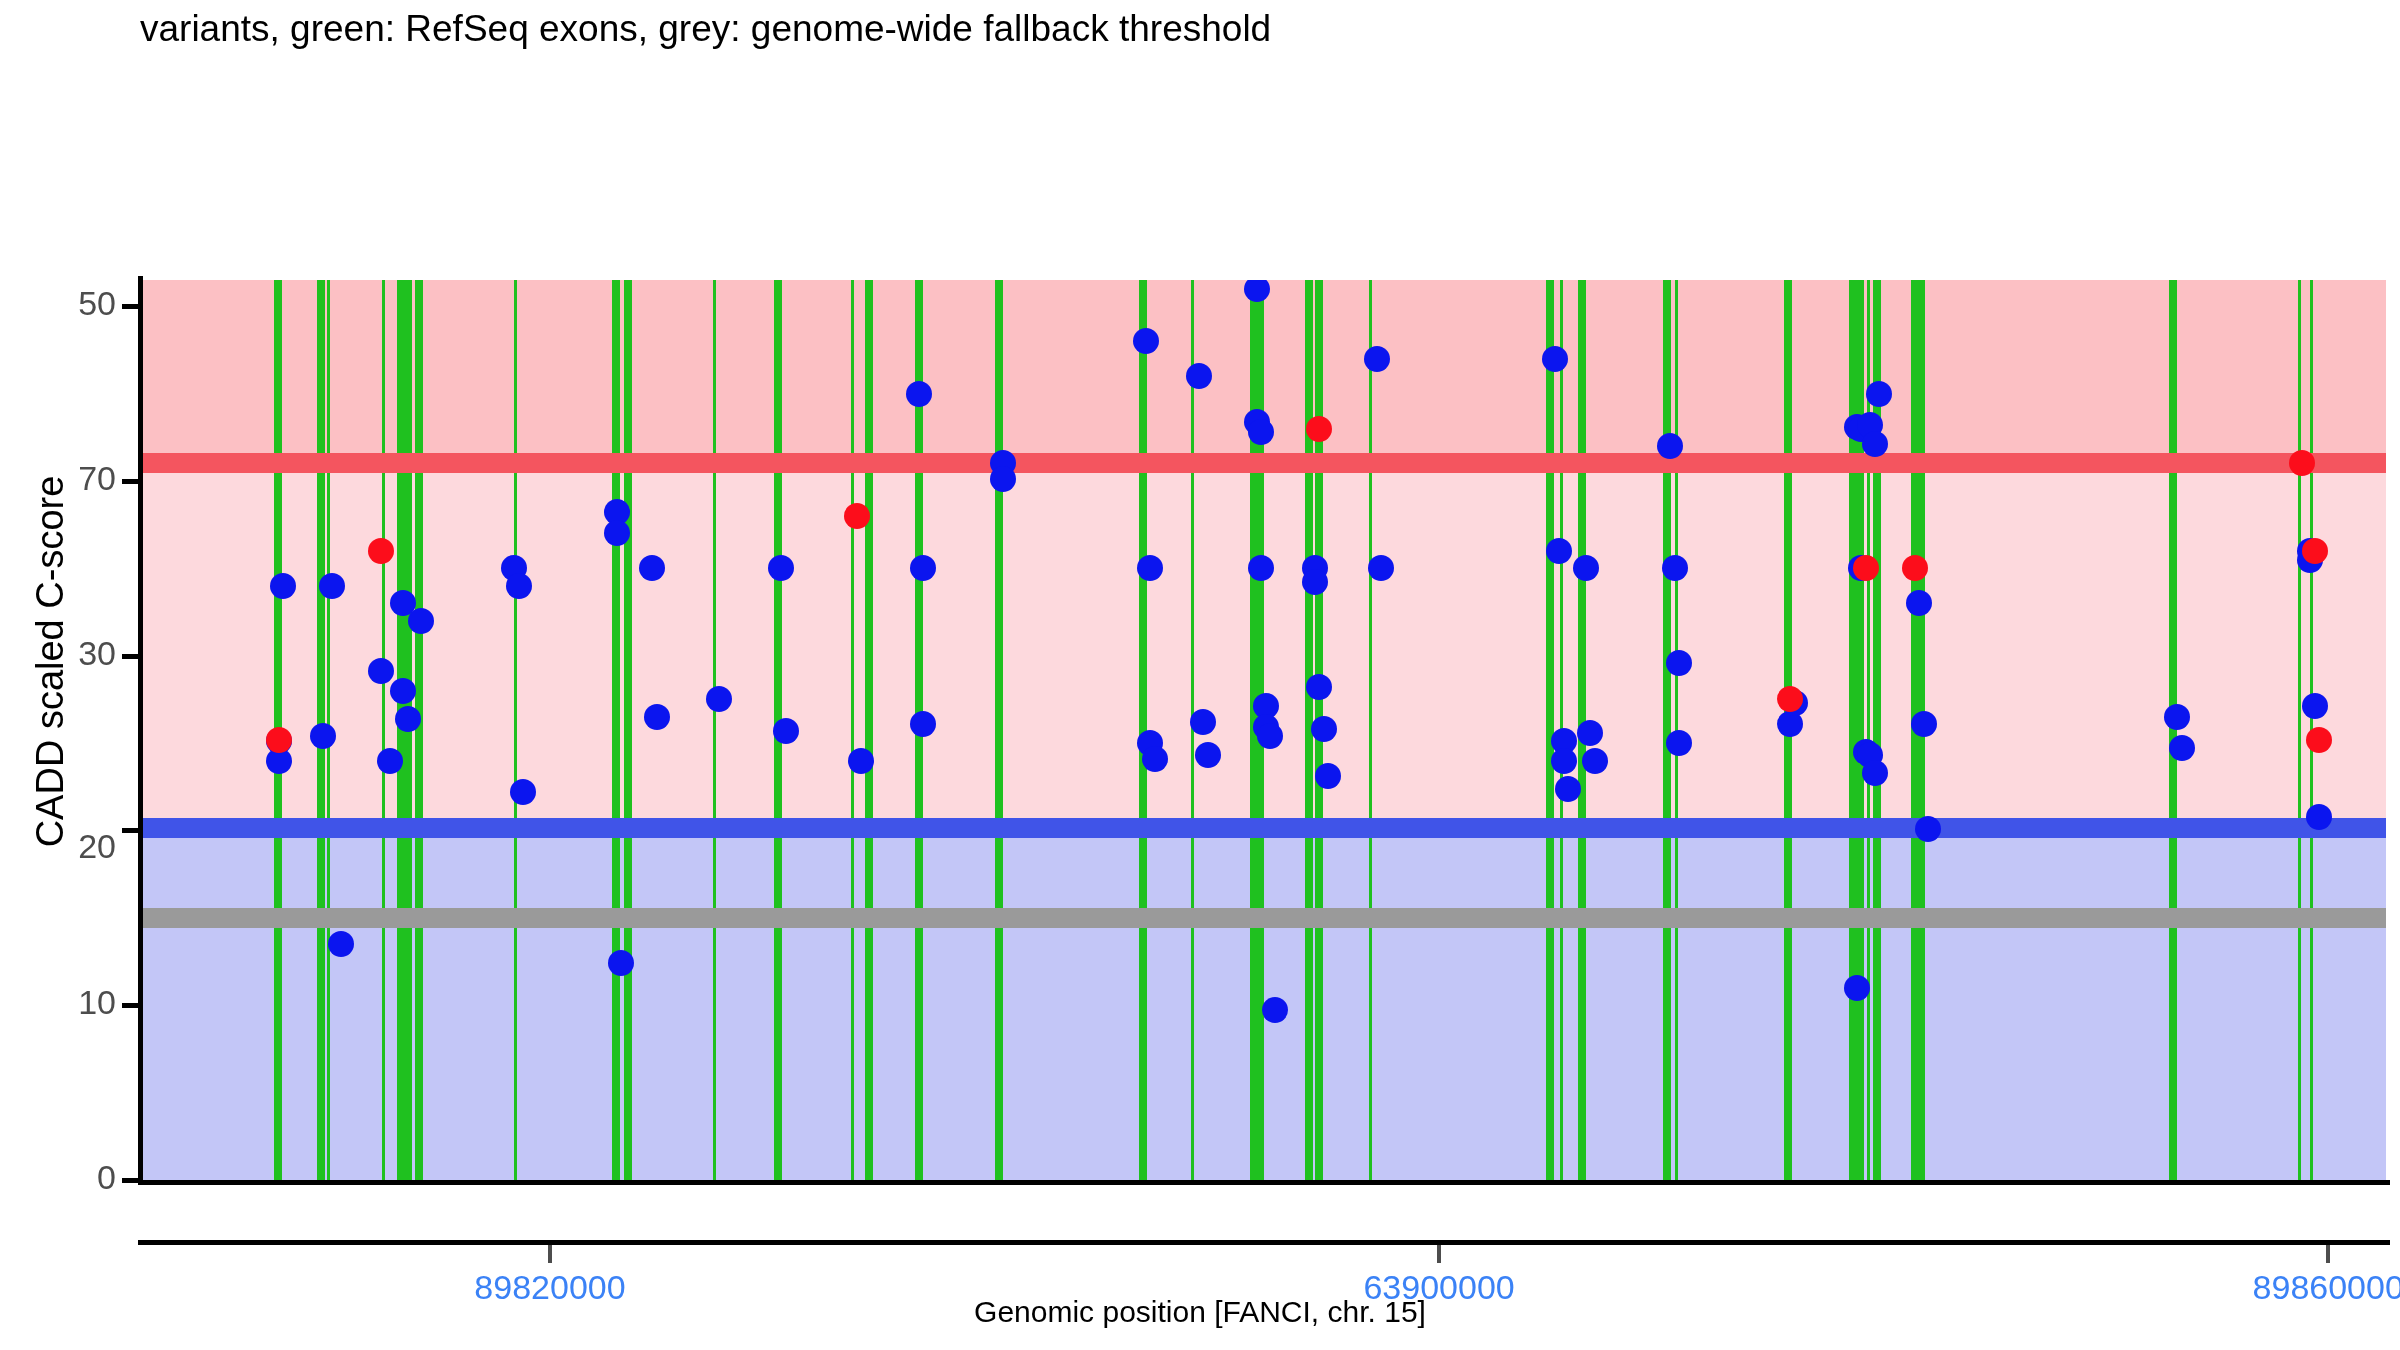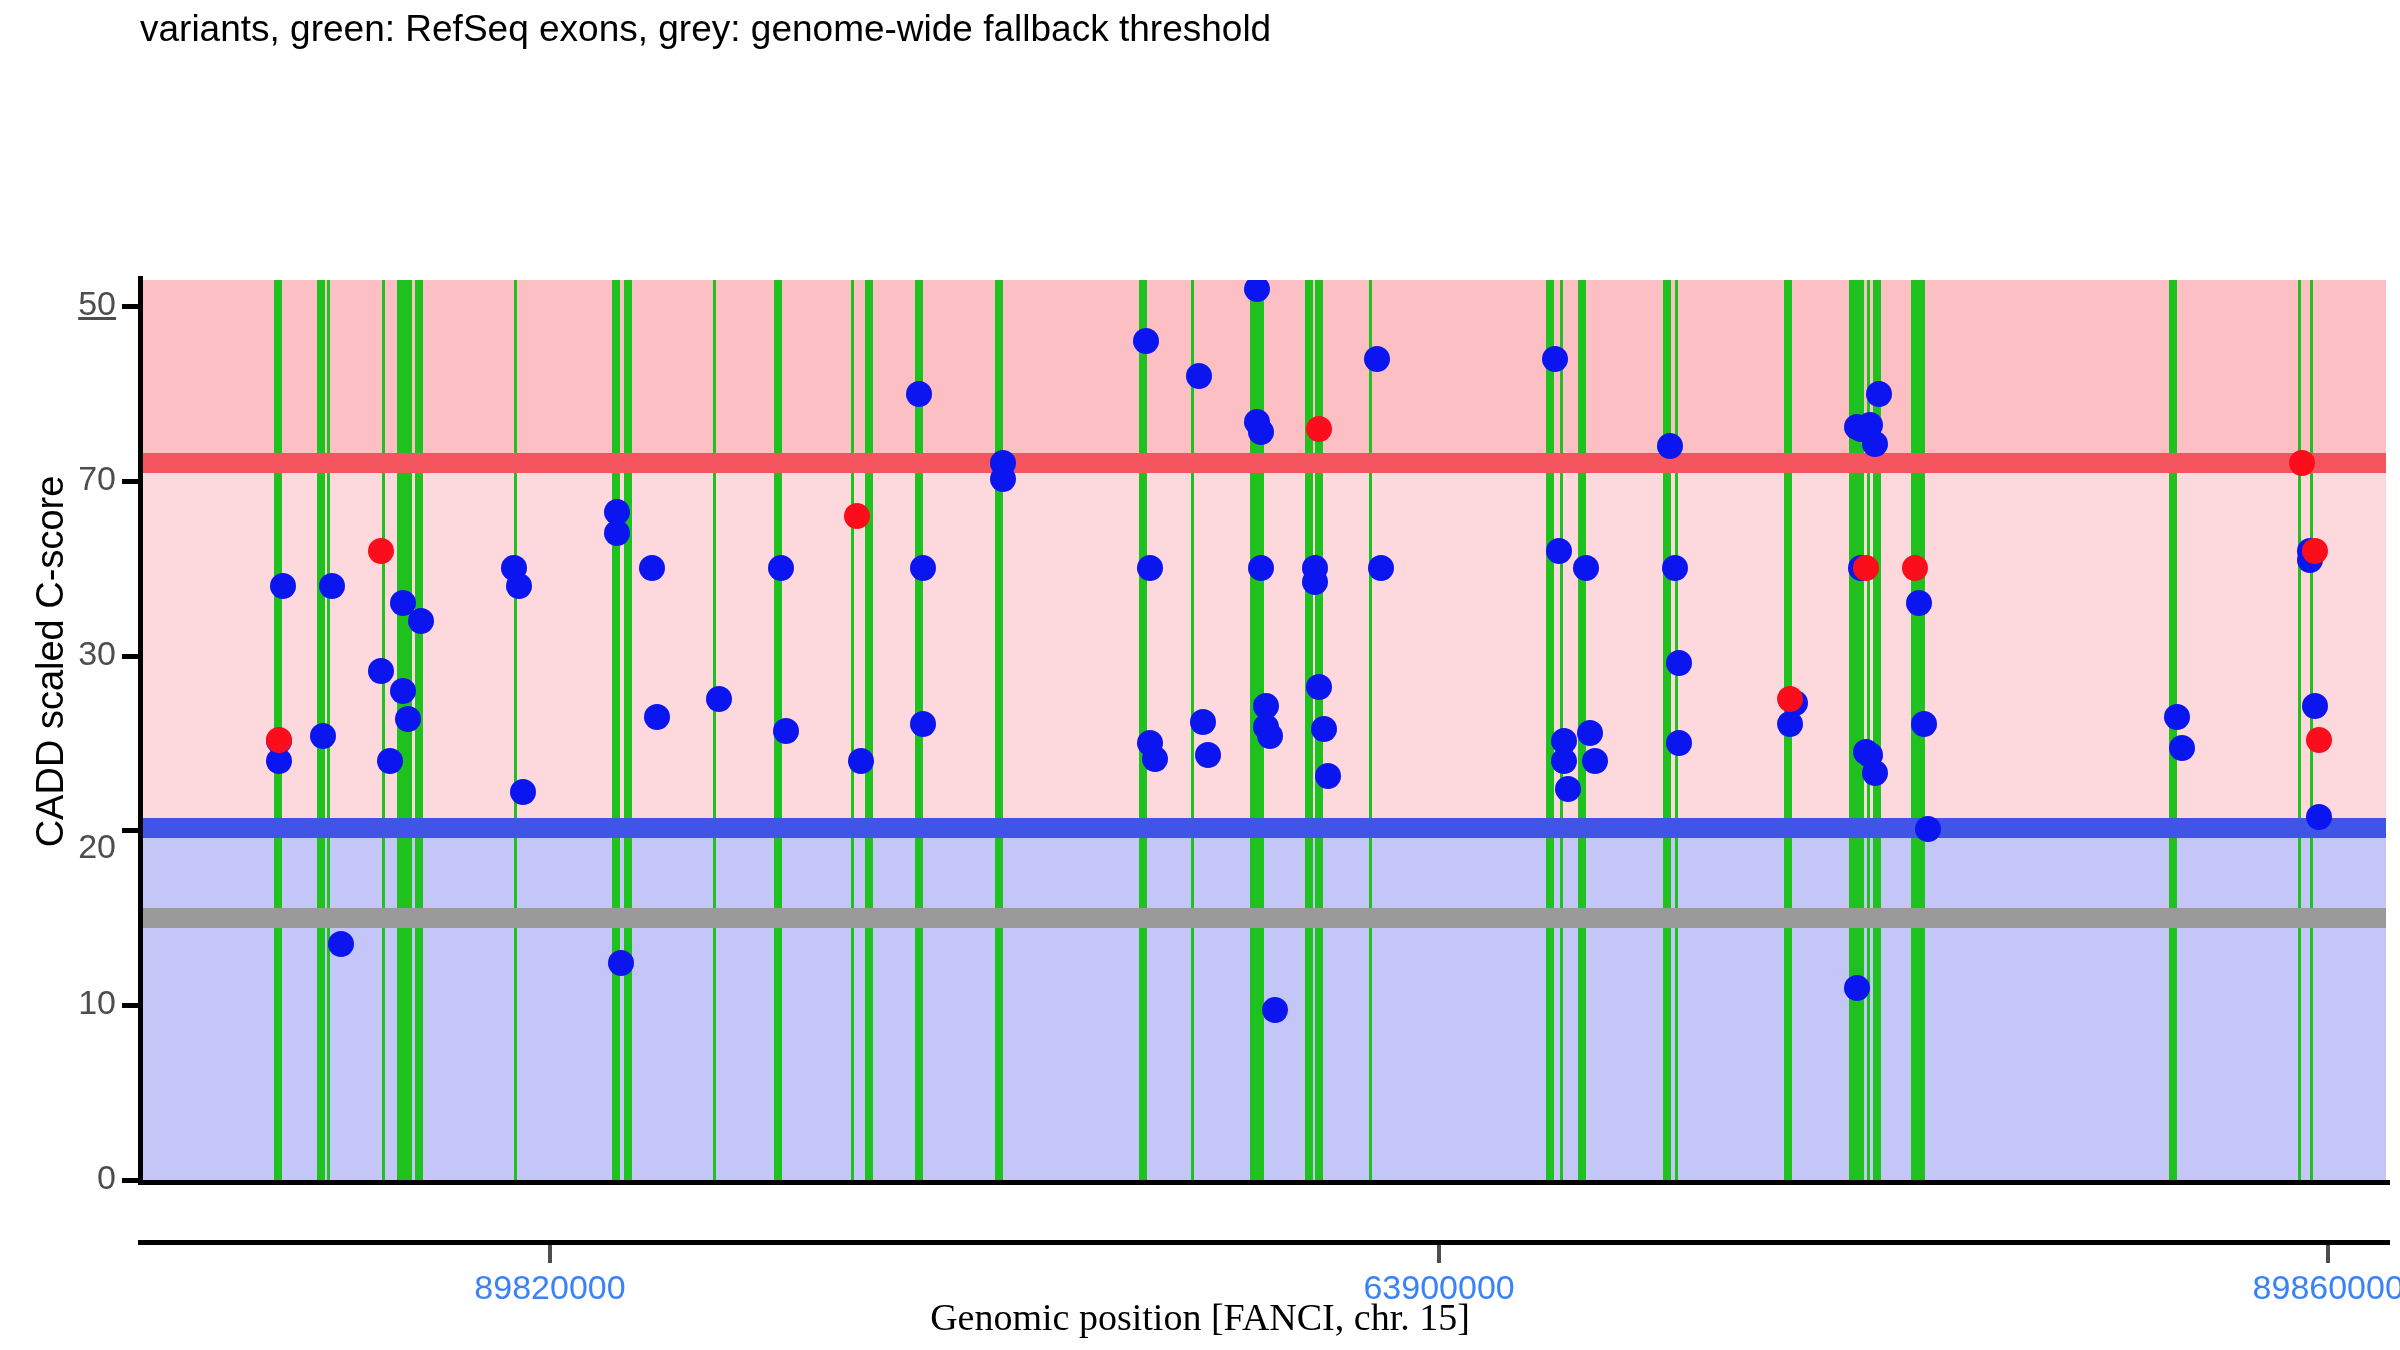--- a/index.html
+++ b/index.html
@@ -31,21 +31,21 @@
 
   .ytick{position:absolute;width:16px;height:5px;background:#000;left:122px;}
   #ylabels span{position:absolute;font-size:34px;color:#4d4d4d;text-align:right;width:90px;right:0;}
   #ylabels{position:absolute;left:0;top:0;width:116px;height:1350px;}
 
   .xtick{position:absolute;top:1245px;width:4px;height:18px;background:#4d4d4d;}
   #xlabels span{position:absolute;top:1268px;font-size:34px;color:#3b82f6;white-space:nowrap;}
 
   #ylabel-text{position:absolute;left:-400px;top:640px;width:900px;transform:rotate(-90deg);transform-origin:center;
     text-align:center;font-size:38px;color:#000;}
-  #xlabel-text{position:absolute;left:0;top:1295px;width:2400px;text-align:center;font-size:38px;color:#000;font-family:Liberation Serif, serif;}
+  #xlabel-text{position:absolute;left:0;top:1295px;width:2400px;text-align:center;font-size:30px;color:#000;}
 </style>
 </head>
 <body>
 
 <div id="root">
 
   <div id="title-block">
     <div>variants, green: RefSeq exons, grey: genome-wide fallback threshold</div>
   </div>
 
@@ -191,21 +191,21 @@
         <div class="pt red" style="left: 2173.87px; top: 270.874px; background: rgb(252, 13, 27);"></div>
         <div class="pt red" style="left: 2178.32px; top: 459.612px; background: rgb(252, 13, 27);"></div>
       </div>
   </div>
 
   <div id="axis-left"></div>
   <div id="axis-bottom"></div>
   <div id="axis-bottom2"></div>
 
   <div id="ylabels">
-      <span style="top: 284.214px; text-decoration: underline;">50</span>
+      <span style="top: 284.214px;">50</span>
       <span style="top: 458.971px;">70</span>
       <span style="top: 633.728px;">30</span>
       <span style="top: 827px;">20</span>
       <span style="top: 983.243px;">10</span>
       <span style="top: 1158px;">0</span>
     </div>
   <div id="xlabels">
       <span style="left: 549.99px; transform: translateX(-50%);">89820000</span>
       <span style="left: 1439.1px; transform: translateX(-50%);">63900000</span>
       <span style="left: 2328.21px; transform: translateX(-50%);">89860000</span>

